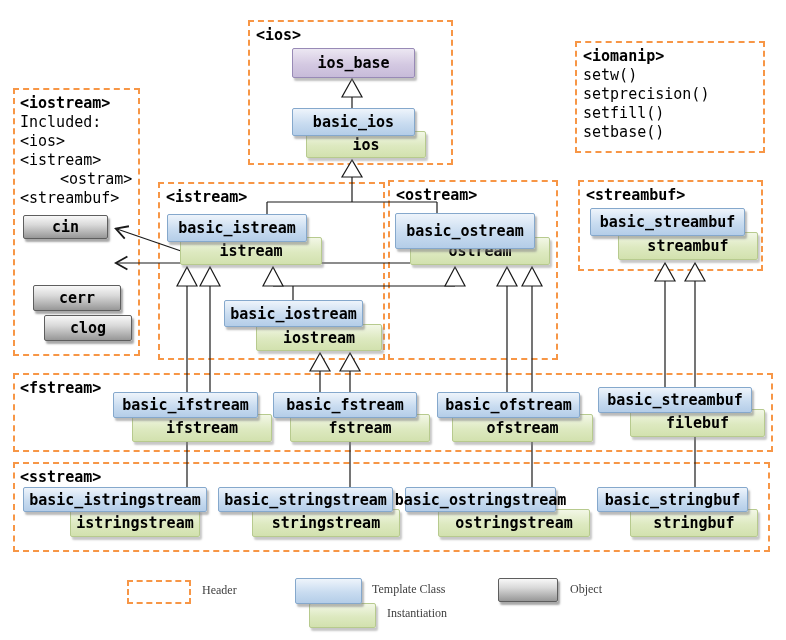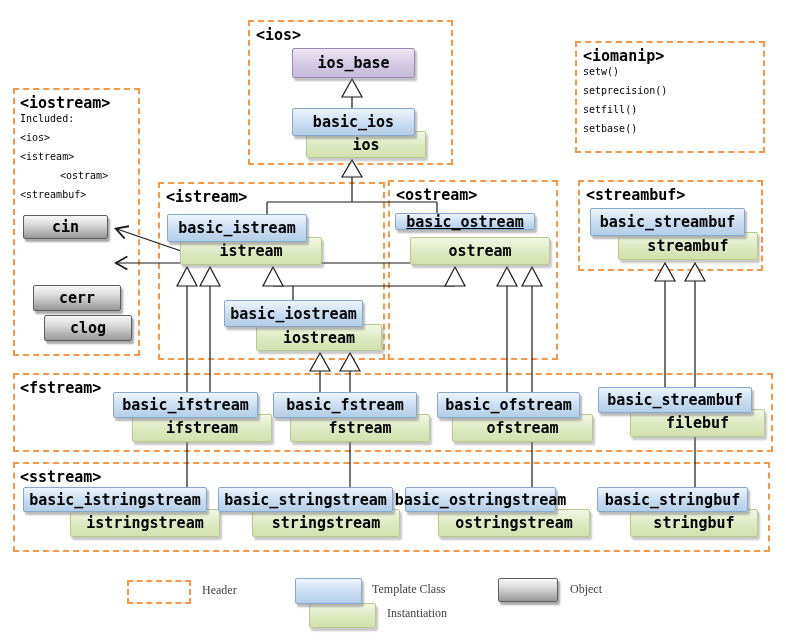--- a/index.html
+++ b/index.html
@@ -1,20 +1,20 @@
 <!DOCTYPE html>
 <html><head>
 <meta charset="utf-8">
 <style>
   html,body{margin:0;padding:0;background:#fff;}
   .canvas{position:relative;width:786px;height:640px;background:#fff;overflow:hidden;
           font-family:"DejaVu Sans Mono",monospace;}
   .hdr{position:absolute;border:2px dashed #F79646;box-sizing:border-box;z-index:1;background:transparent;}
   .hlabel{position:absolute;font-weight:bold;font-size:15px;color:#000;z-index:2;white-space:pre;}
-  .hline{position:absolute;font-size:10px;color:#000;z-index:2;white-space:pre;}
+  .hline{position:absolute;font-size:15px;color:#000;z-index:2;white-space:pre;}
   .wires{position:absolute;left:0;top:0;z-index:2;}
   .box{position:absolute;z-index:3;display:flex;align-items:center;justify-content:center;
        font-weight:bold;font-size:15px;color:#000;white-space:nowrap;border-radius:2px;box-sizing:border-box;}
   .tpl{background:linear-gradient(180deg,#eef4fb 0%,#c9dcf0 55%,#b4cde8 100%);
        border:1px solid #85a8cc;box-shadow:2px 3px 2px rgba(130,130,130,.55);}
   .inst{background:linear-gradient(180deg,#f2f7e6 0%,#dde9c0 55%,#d2e1ae 100%);
        border:1px solid #b7ca8e;box-shadow:2px 3px 2px rgba(130,130,130,.45);}
   .base{background:linear-gradient(180deg,#ece7f2 0%,#d4c9e2 55%,#c7bbd9 100%);
        border:1px solid #988ab6;box-shadow:2px 3px 2px rgba(130,130,130,.5);}
   .obj{background:linear-gradient(180deg,#f8f8f8 0%,#d9d9d9 40%,#979797 100%);
@@ -95,40 +95,40 @@
     </g>
   </svg>
 
   <div class="box base" style="left:292px;top:48px;width:123px;height:30px;">ios_base</div>
   <div class="box inst" style="left:306px;top:131px;width:120px;height:27px;">ios</div>
   <div class="box tpl" style="left:292px;top:108px;width:123px;height:28px;">basic_ios</div>
 
   <div class="box inst" style="left:180px;top:237px;width:142px;height:28px;">istream</div>
   <div class="box tpl" style="left:167px;top:214px;width:140px;height:28px;">basic_istream</div>
   <div class="box inst" style="left:410px;top:237px;width:140px;height:28px;">ostream</div>
-  <div class="box tpl" style="left:395px;top:213px;width:140px;height:17px;text-decoration:underline;">basic_ostream</div>
+  <div class="box tpl" style="left:395px;top:213px;width:140px;height:36px;">basic_ostream</div>
   <div class="box inst" style="left:256px;top:324px;width:126px;height:27px;">iostream</div>
   <div class="box tpl" style="left:224px;top:300px;width:139px;height:27px;">basic_iostream</div>
   <div class="box inst" style="left:618px;top:232px;width:140px;height:28px;">streambuf</div>
   <div class="box tpl" style="left:590px;top:208px;width:155px;height:28px;">basic_streambuf</div>
 
   <div class="box obj" style="left:23px;top:215px;width:85px;height:24px;">cin</div>
   <div class="box obj" style="left:33px;top:285px;width:88px;height:26px;">cerr</div>
   <div class="box obj" style="left:44px;top:315px;width:88px;height:26px;">clog</div>
 
   <div class="box inst" style="left:132px;top:414px;width:140px;height:28px;">ifstream</div>
   <div class="box tpl" style="left:113px;top:392px;width:145px;height:26px;">basic_ifstream</div>
   <div class="box inst" style="left:290px;top:414px;width:140px;height:28px;">fstream</div>
   <div class="box tpl" style="left:273px;top:392px;width:144px;height:26px;">basic_fstream</div>
   <div class="box inst" style="left:452px;top:414px;width:141px;height:28px;">ofstream</div>
   <div class="box tpl" style="left:437px;top:392px;width:143px;height:26px;">basic_ofstream</div>
   <div class="box inst" style="left:630px;top:409px;width:135px;height:28px;">filebuf</div>
   <div class="box tpl" style="left:598px;top:387px;width:154px;height:26px;">basic_streambuf</div>
 
-  <div class="box inst" style="left:70px;top:509px;width:150px;height:28px;">istringstream</div>
+  <div class="box inst" style="left:70px;top:509px;width:130px;height:28px;">istringstream</div>
   <div class="box tpl" style="left:23px;top:487px;width:184px;height:25px;">basic_istringstream</div>
   <div class="box inst" style="left:252px;top:509px;width:148px;height:28px;">stringstream</div>
   <div class="box tpl" style="left:218px;top:487px;width:175px;height:25px;">basic_stringstream</div>
   <div class="box inst" style="left:438px;top:509px;width:152px;height:28px;">ostringstream</div>
   <div class="box tpl" style="left:405px;top:487px;width:151px;height:25px;">basic_ostringstream</div>
   <div class="box inst" style="left:630px;top:509px;width:128px;height:28px;">stringbuf</div>
   <div class="box tpl" style="left:597px;top:487px;width:151px;height:25px;">basic_stringbuf</div>
 
   <div class="hdr" style="left:127px;top:580px;width:64px;height:24px;z-index:3;"></div>
   <div class="legend-label" style="left:202px;top:583px;">Header</div>

